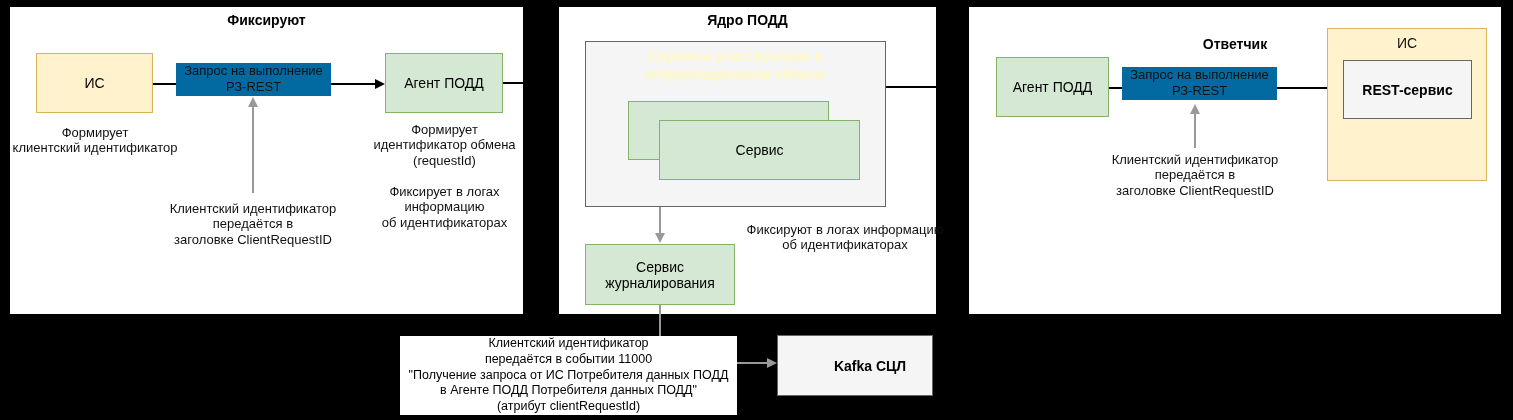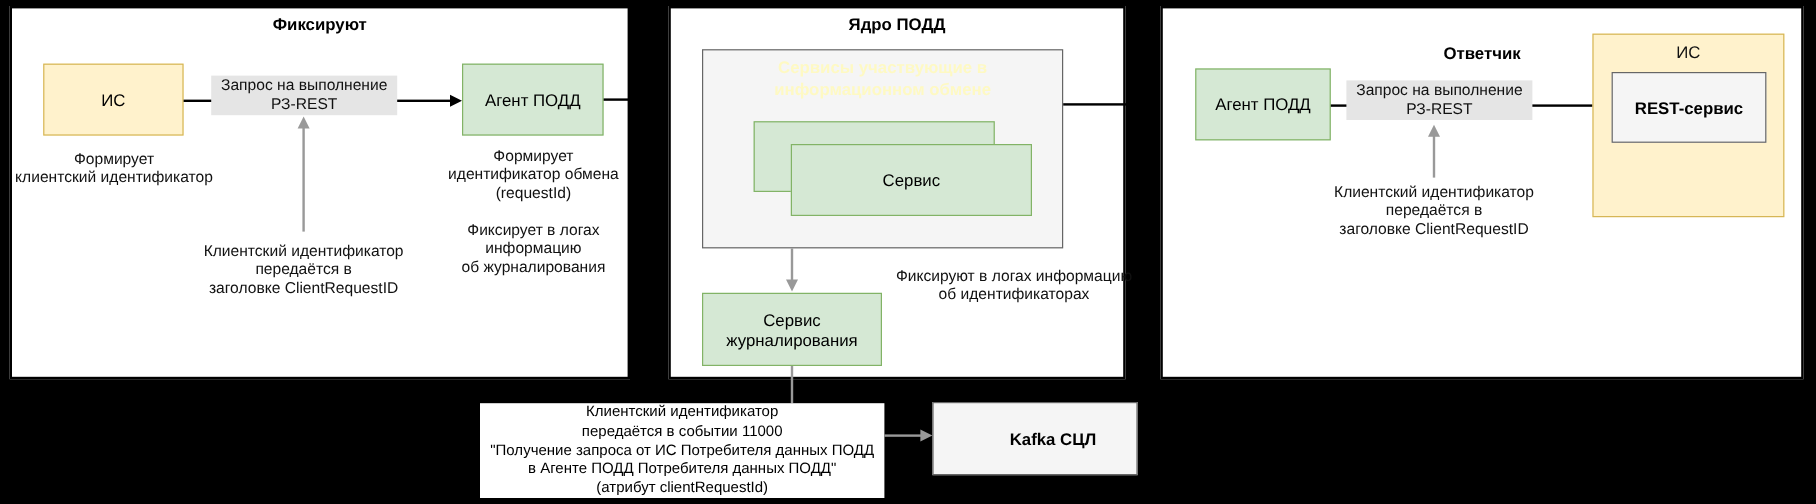--- a/index.html
+++ b/index.html
@@ -18,21 +18,21 @@
   .whiteblk{background:#FFFFFF;border:none;}
   .note{position:absolute;text-align:center;font-size:13px;line-height:1.18;white-space:pre-line;color:#111;}
   .hline{position:absolute;height:0;border-top:2px solid #000;}
   .hline.gray{border-top-color:#999;}
   .vline{position:absolute;width:0;border-left:2px solid #999;}
   .arr{position:absolute;width:0;height:0;}
   .arr-right{border-top:5px solid transparent;border-bottom:5px solid transparent;border-left:10px solid #000;}
   .arr-right.gray{border-left-color:#999;}
   .arr-up{border-left:5px solid transparent;border-right:5px solid transparent;border-bottom:10px solid #999;}
   .arr-down{border-left:5px solid transparent;border-right:5px solid transparent;border-top:10px solid #999;}
-  .flow-label{position:absolute;background:#e5e5e5;text-align:center;font-size:13px;line-height:1.25;white-space:pre-line;color:#111;}
+  .flow-label{position:absolute;background:#0369a1;text-align:center;font-size:13px;line-height:1.25;white-space:pre-line;color:#111;}
   .container-title{position:absolute;text-align:center;font-weight:bold;font-size:14px;line-height:1.3;white-space:pre-line;color:#fef9c3;}
 </style>
 </head>
 <body>
 
 <div class="canvas">
 
   <div class="panel" style="left:8px;top:5px;width:513px;height:307px;"></div>
   <div class="panel-title" style="left:8px;top:12px;width:517px;">Фиксируют</div>
 
@@ -54,21 +54,21 @@
 заголовке ClientRequestID</div>
 
   <div class="node green" style="left:385px;top:53px;width:118px;height:60px;">
     <span>Агент ПОДД</span>
   </div>
   <div class="note" style="left:366px;top:122px;width:157px;">Формирует
 идентификатор обмена
 (requestId)</div>
   <div class="note" style="left:366px;top:184px;width:157px;">Фиксирует в логах
 информацию
-об журналирования</div>
+об идентификаторах</div>
 
   <div class="hline" style="left:503px;top:82px;width:85px;"></div>
   <div class="arr arr-right" style="left:577px;top:78px;"></div>
 
   <div class="panel" style="left:557px;top:5px;width:377px;height:307px;"></div>
   <div class="panel-title" style="left:557px;top:12px;width:381px;">Ядро ПОДД</div>
 
   <div class="node grayblk" style="left:585px;top:41px;width:301px;height:166px;"></div>
   <div class="container-title" style="left:585px;top:47px;width:301px;">Сервисы участвующие в
 информационном обмене</div>
@@ -120,17 +120,17 @@
     <span>Клиентский идентификатор
 передаётся в событии 11000
 "Получение запроса от ИС Потребителя данных ПОДД
 в Агенте ПОДД Потребителя данных ПОДД"
 (атрибут clientRequestId)</span>
   </div>
 
   <div class="hline gray" style="left:737px;top:362px;width:32px;"></div>
   <div class="arr arr-right gray" style="left:767px;top:358px;"></div>
 
-  <div class="node grayblk" style="left:777px;top:335px;width:171px;height:61px;padding-left:30px;">
+  <div class="node grayblk" style="left:777px;top:335px;width:156px;height:61px;padding-left:30px;">
     <span>Kafka СЦЛ</span>
   </div>
 
 </div>
 
 </body></html>

